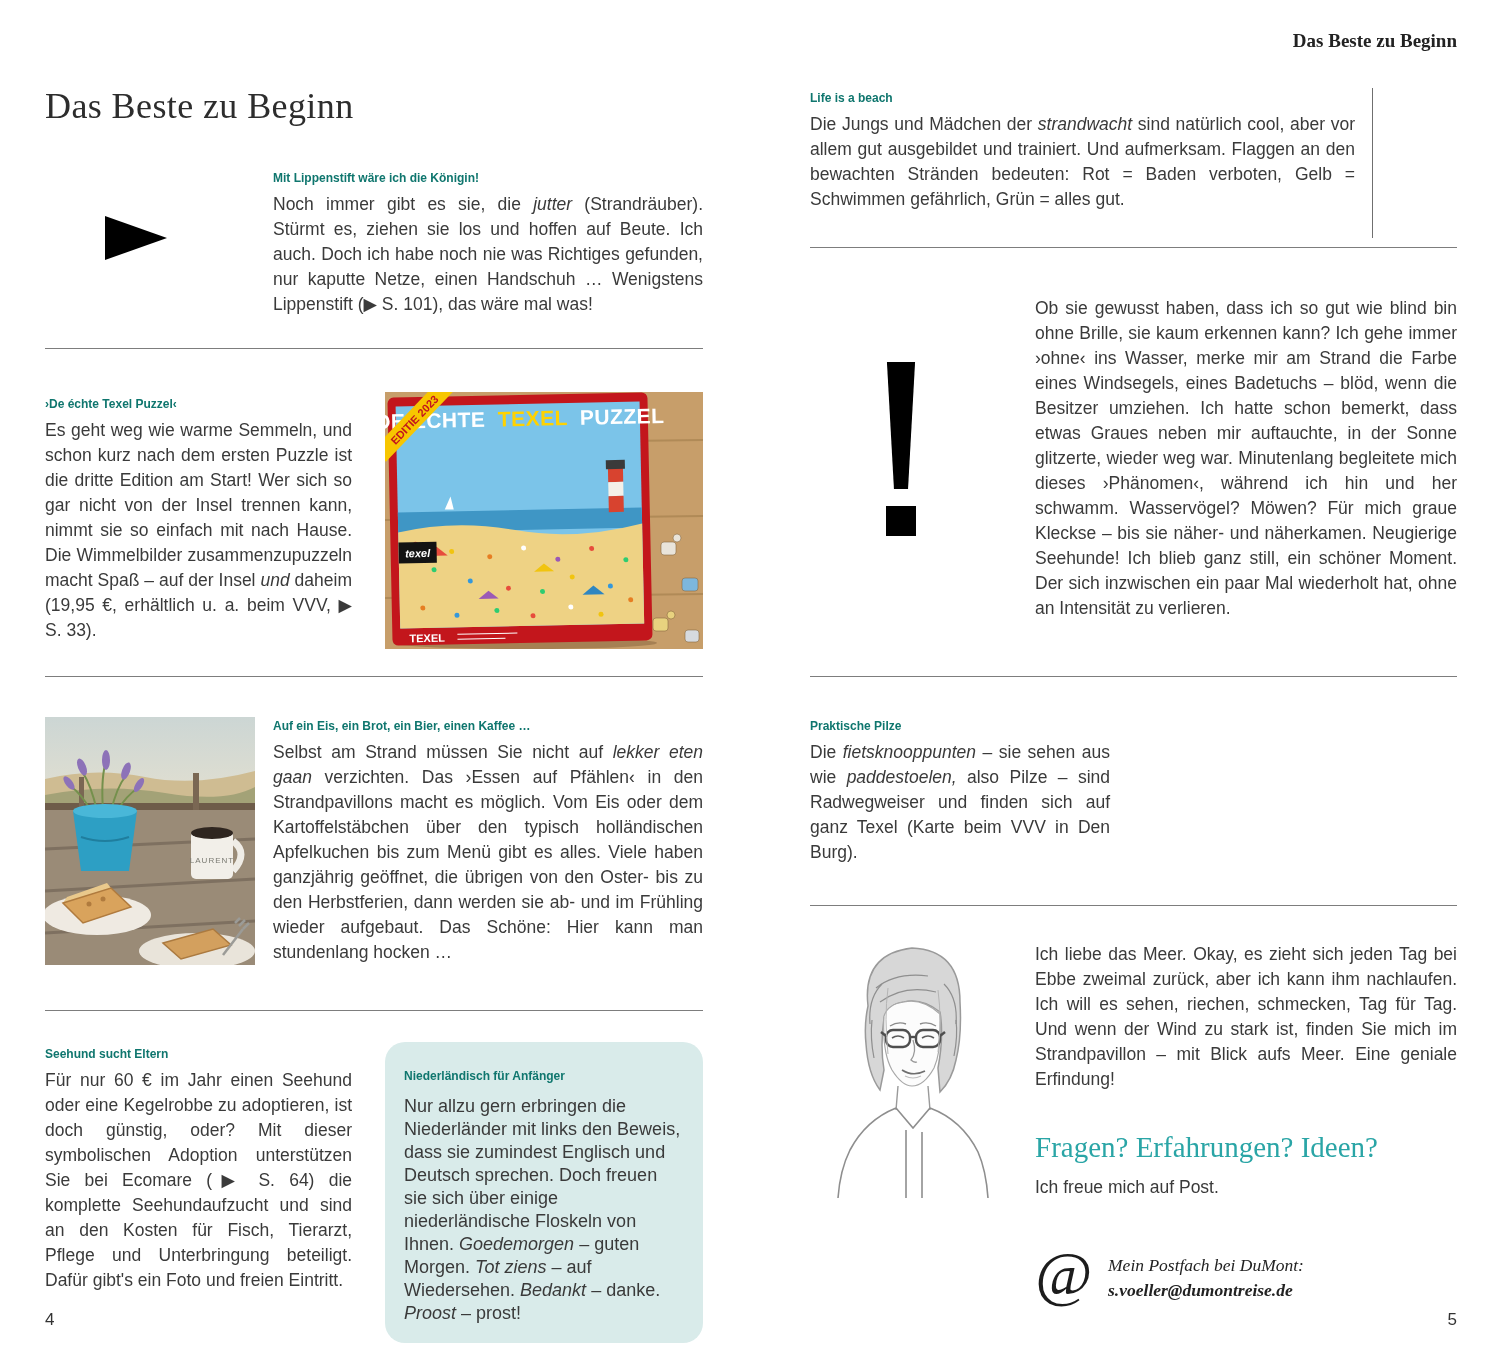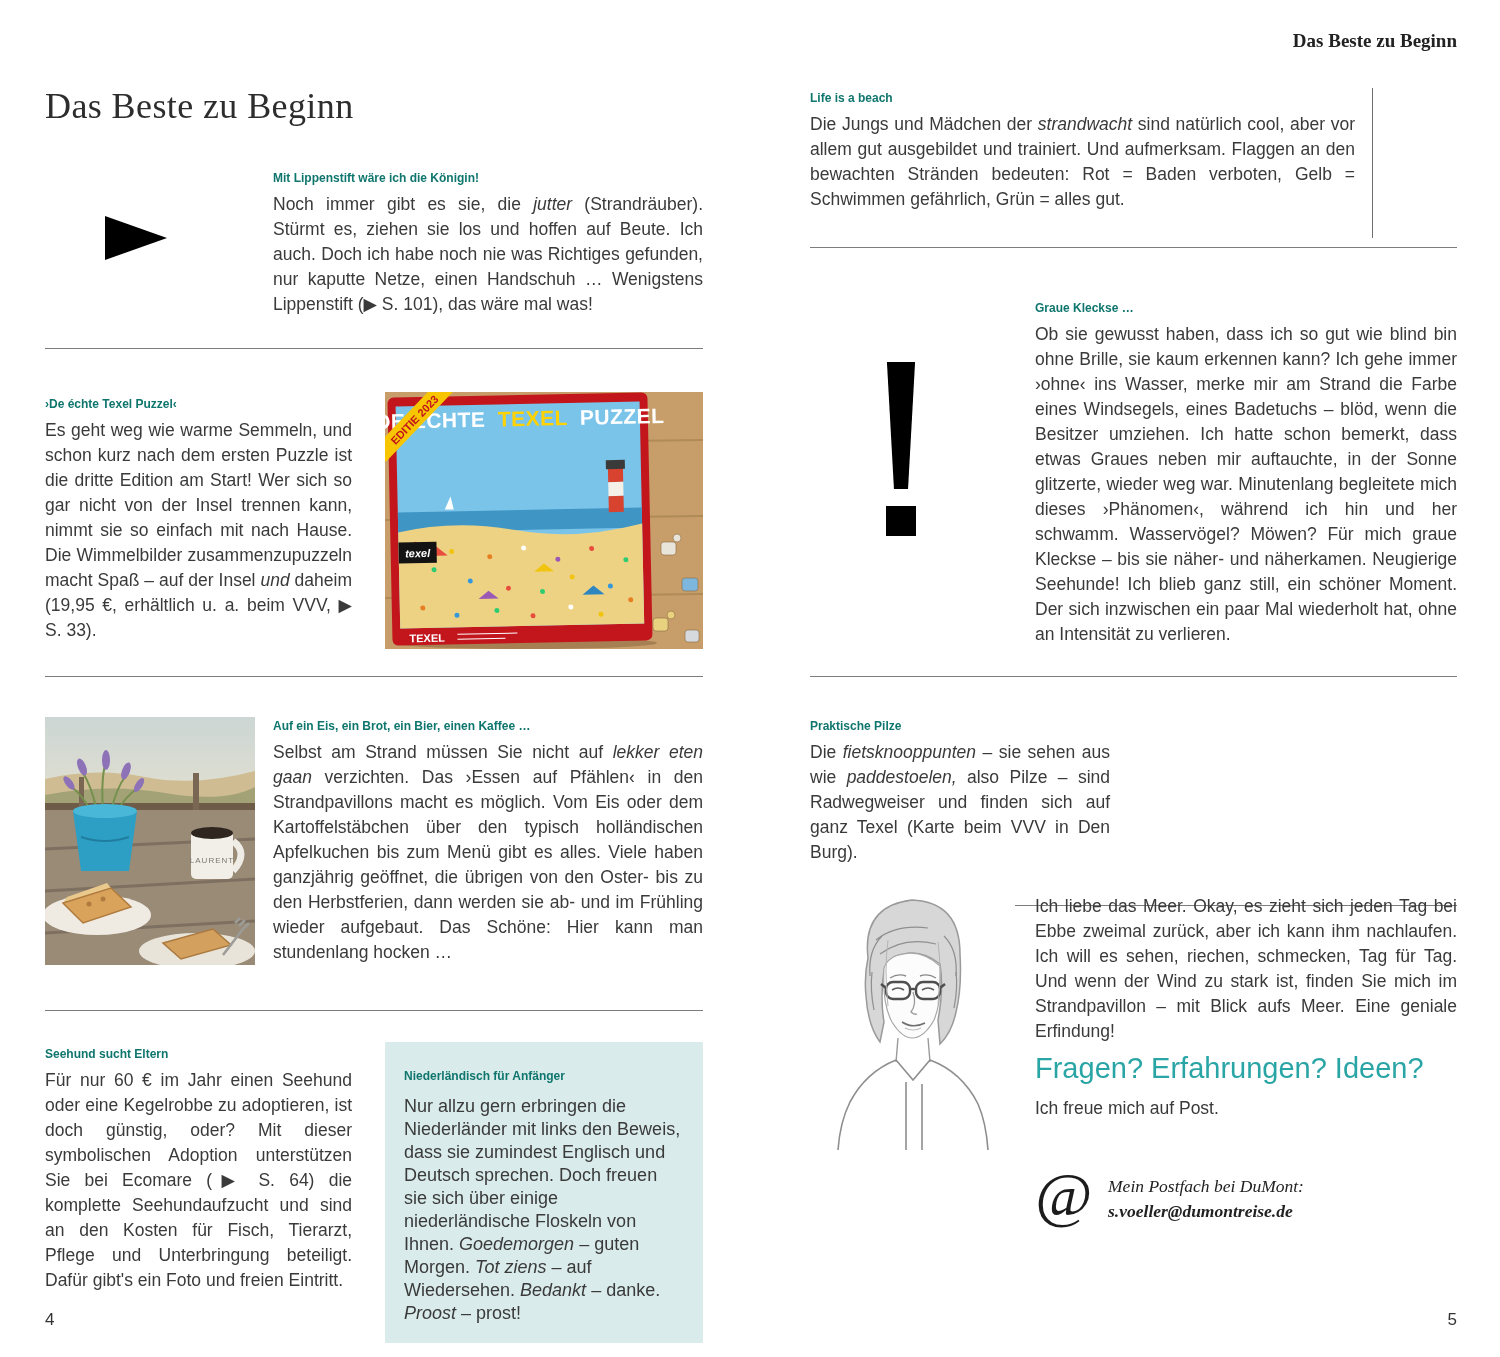--- a/index.html
+++ b/index.html
@@ -55,46 +55,47 @@
   .sec3 { left: 45px; top: 714px; width: 658px; display: flex; }
   .sec3 svg { flex: none; margin-top: 3px; }
   .sec3 .sec-text { margin-left: 18px; width: 430px; }
 
   .sec4 { left: 45px; top: 1042px; width: 658px; display: flex; }
   .sec4 .sec-text { width: 307px; }
   .dutch-box {
     margin-left: 33px; width: 318px; min-height: 270px;
     background: var(--teal-box-bg, #d9ebea);
     padding: 22px 19px 18px 19px;
+    border-radius: 20px;
   }
   .dutch-box .sec-h { margin-bottom: 7px; }
   .dutch-box .body { font-size: 18px; line-height: 23px; text-align: left; }
 
   
   .rsec1 { left: 810px; top: 86px; width: 545px; }
 
   .rsec2 { left: 810px; top: 296px; width: 647px; }
   .excl { position: absolute; left: 74px; top: 66px; width: 34px;
           display: flex; flex-direction: column; align-items: center; }
   .excl-bar { width: 32px; height: 127px; background: #000;
               clip-path: polygon(6% 0, 94% 0, 72% 100%, 28% 100%); }
   .excl-dot { width: 30px; height: 30px; background: #000; margin-top: 17px; }
   .rsec2 .sec-text { margin-left: 225px; width: 422px; }
 
   .rsec3 { left: 810px; top: 714px; width: 647px; display: flex; gap: 28px; }
   .rsec3 .col1 { width: 300px; }
   .rsec3 .col2 { width: 302px; margin-left: 45px; }
 
-  .rsec4 { left: 810px; top: 874px; width: 647px; }
+  .rsec4 { left: 810px; top: 922px; width: 647px; }
   .rsec4 .portrait { position: absolute; left: 0; top: 6px; }
   .rsec4 .sec-text { margin-left: 225px; width: 422px; padding-top: 20px; }
 
   .cta {
-    margin-top: 6px;
-    font-family: Liberation Sans, sans-serif;
+    margin-top: 37px;
+    font-family: Liberation Serif, serif;
     font-size: 29px; line-height: 36px; font-weight: 400;
     color: var(--teal, #2aa5a6);
   }
   .cta-sub { margin-top: 10px; font-size: 17.5px; line-height: 25px; color: #3a3a3a; }
 
   .contact { display: flex; align-items: flex-start; margin-top: 44px; }
   .at {
     font-family: "Liberation Serif", serif; font-style: italic;
     font-size: 62px; line-height: 58px; color: #1c1c1c;
   }
@@ -310,21 +311,20 @@
     <div class="vr" style="left:1372px; top:88px; height:150px;"></div>
 
     <div class="hr" style="left:810px; top:247px; width:647px;"></div>
 
     <section class="abs rsec2">
       <div class="excl">
         <div class="excl-bar"></div>
         <div class="excl-dot"></div>
       </div>
       <div class="sec-text">
-        <h3 class="sec-h">Graue Kleckse …</h3>
         <p class="body">Ob sie gewusst haben, dass ich so gut wie blind bin ohne Brille, sie kaum erkennen kann? Ich gehe immer ›ohne‹ ins Wasser, merke mir am Strand die Farbe eines Windsegels, eines Badetuchs – blöd, wenn die Besitzer umziehen. Ich hatte schon bemerkt, dass etwas Graues neben mir auftauchte, in der Sonne glitzerte, wieder weg war. Minutenlang begleitete mich dieses ›Phänomen‹, während ich hin und her schwamm. Wasservögel? Möwen? Für mich graue Kleckse – bis sie näher- und näherkamen. Neugierige Seehunde! Ich blieb ganz still, ein schöner Moment. Der sich inzwischen ein paar Mal wiederholt hat, ohne an Intensität zu verlieren.</p>
       </div>
     </section>
 
     <div class="hr" style="left:810px; top:676px; width:647px;"></div>
 
     <section class="abs rsec3">
       <div class="col1">
         <h3 class="sec-h">Praktische Pilze</h3>
         <p class="body"><span>Die </span><i>fietsknooppunten</i><span> – sie sehen aus wie </span><i>paddestoelen,</i><span> also Pilze – sind Radwegweiser und finden sich auf ganz Texel (Karte beim VVV in Den Burg).</span></p>

